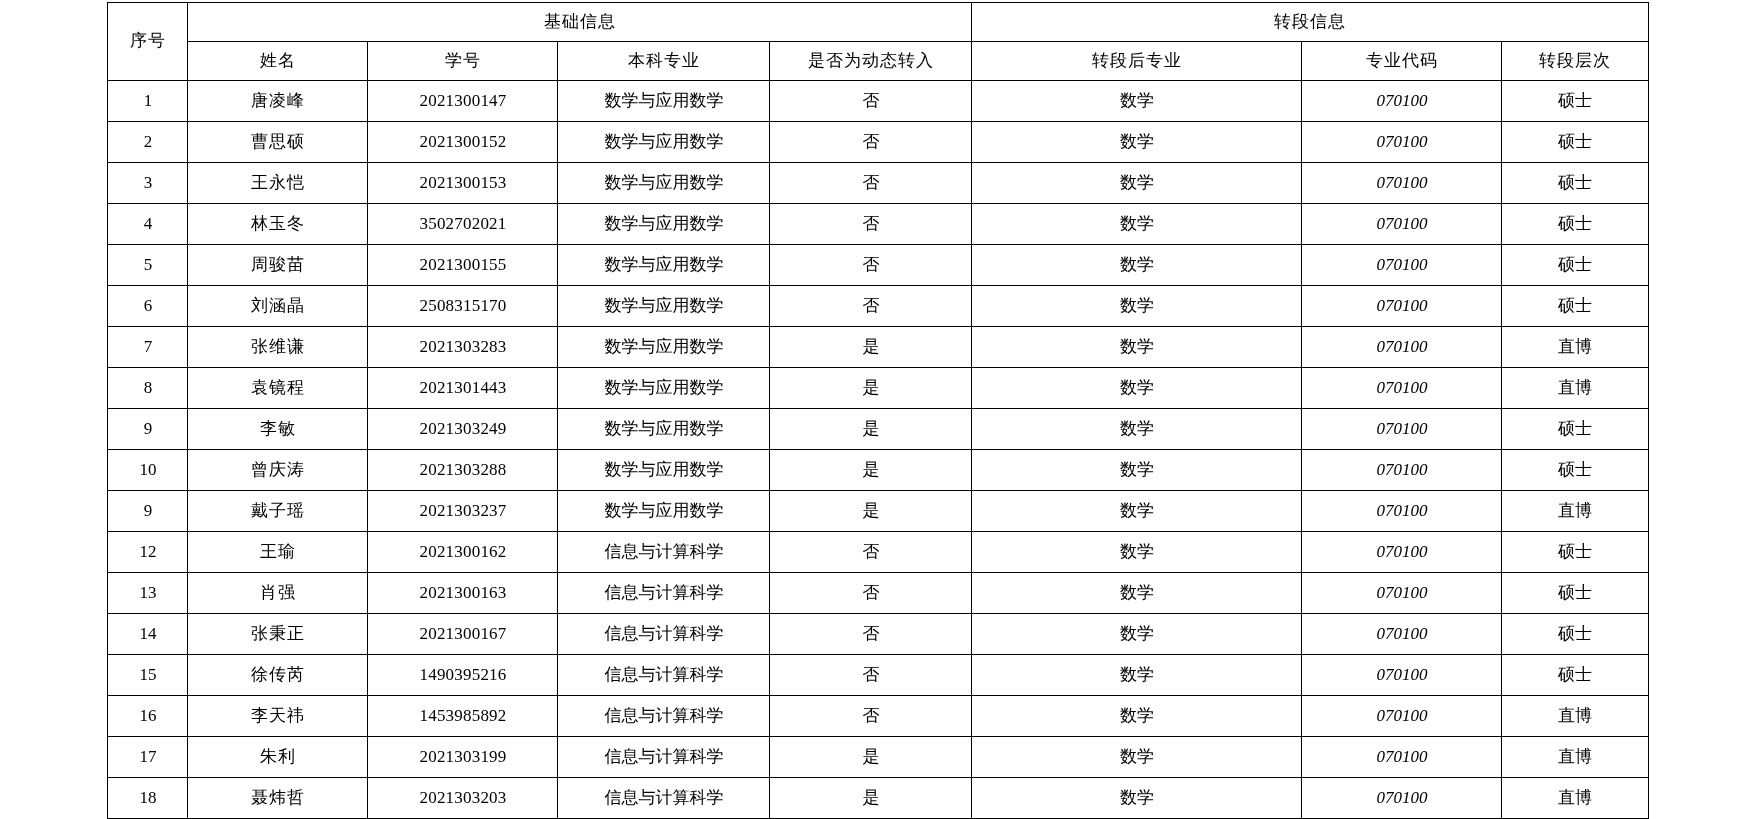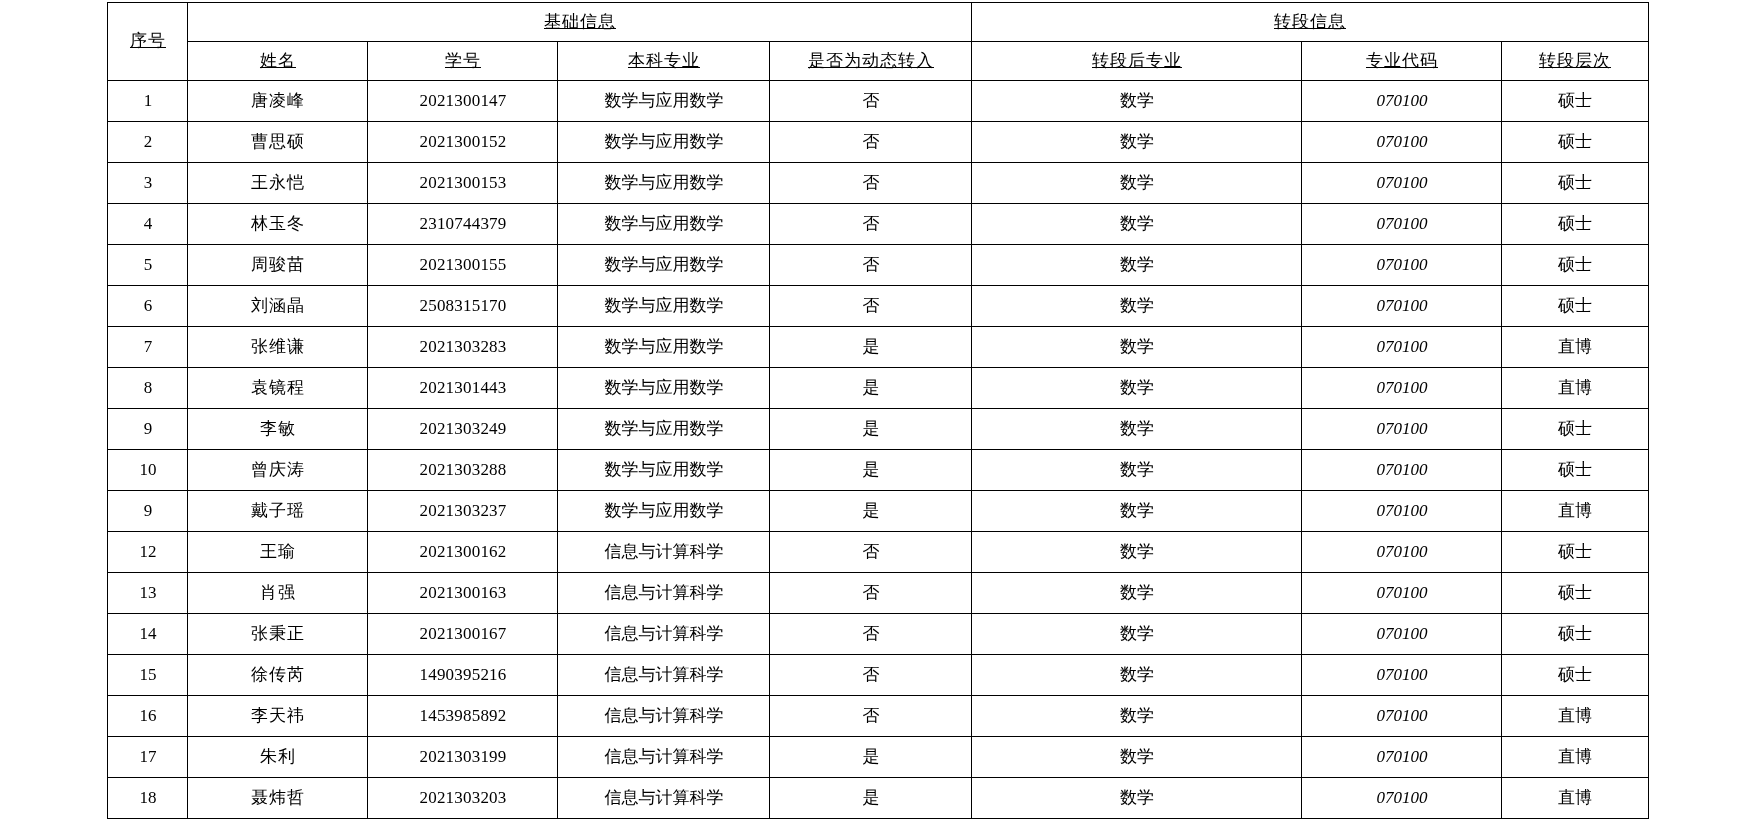--- a/index.html
+++ b/index.html
@@ -32,21 +32,20 @@
     border: 1px solid #000000;
     text-align: center;
     vertical-align: middle;
     font-weight: normal;
     font-size: 17px;
     line-height: 1.2;
     padding: 0;
   }
   table.roster thead th {
     height: 38px;
-    text-decoration: underline;
   }
   table.roster tbody td {
     height: 35.2px;
   }
   
   .c-seq    { width: 80px; }
   .c-name   { width: 180px; }
   .c-sid    { width: 190px; }
   .c-major  { width: 212px; }
   .c-dyn    { width: 202px; }
@@ -138,21 +137,21 @@
           <td class="sid-cell">2021300153</td>
           <td>数学与应用数学</td>
           <td>否</td>
           <td>数学</td>
           <td class="code-cell">070100</td>
           <td>硕士</td>
         </tr>
         <tr>
           <td class="seq-cell">4</td>
           <td class="name-cell">林玉冬</td>
-          <td class="sid-cell">2310744379</td>
+          <td class="sid-cell">3502702021</td>
           <td>数学与应用数学</td>
           <td>否</td>
           <td>数学</td>
           <td class="code-cell">070100</td>
           <td>硕士</td>
         </tr>
         <tr>
           <td class="seq-cell">5</td>
           <td class="name-cell">周骏苗</td>
           <td class="sid-cell">2021300155</td>

